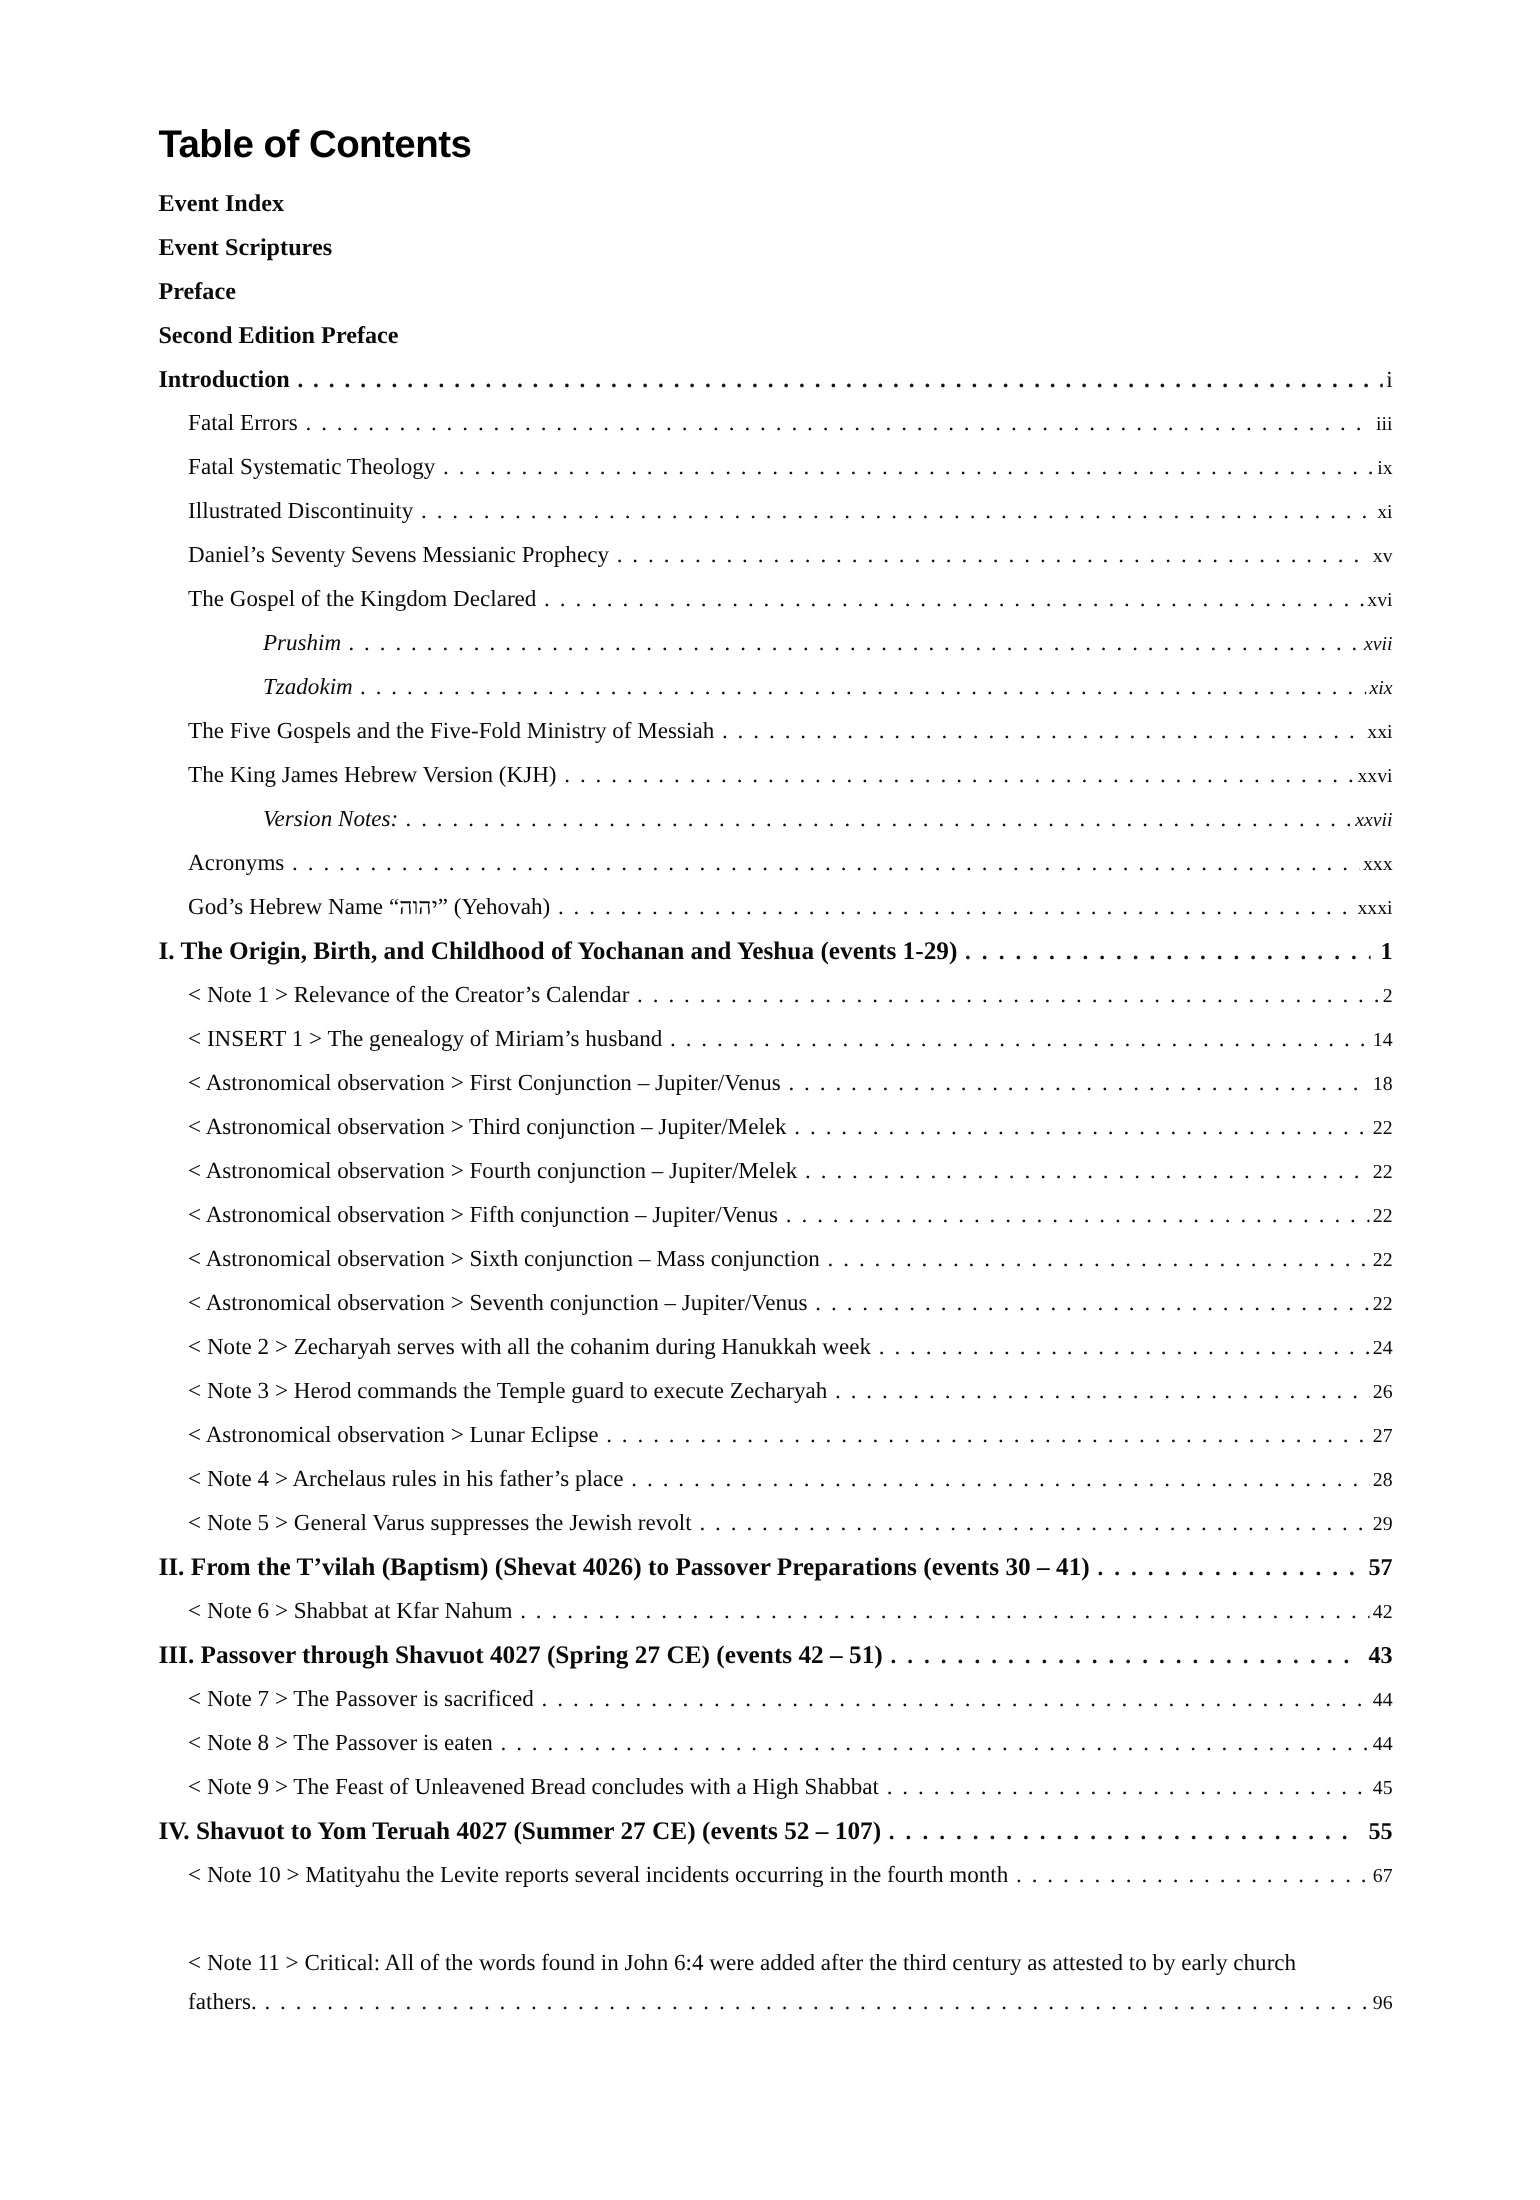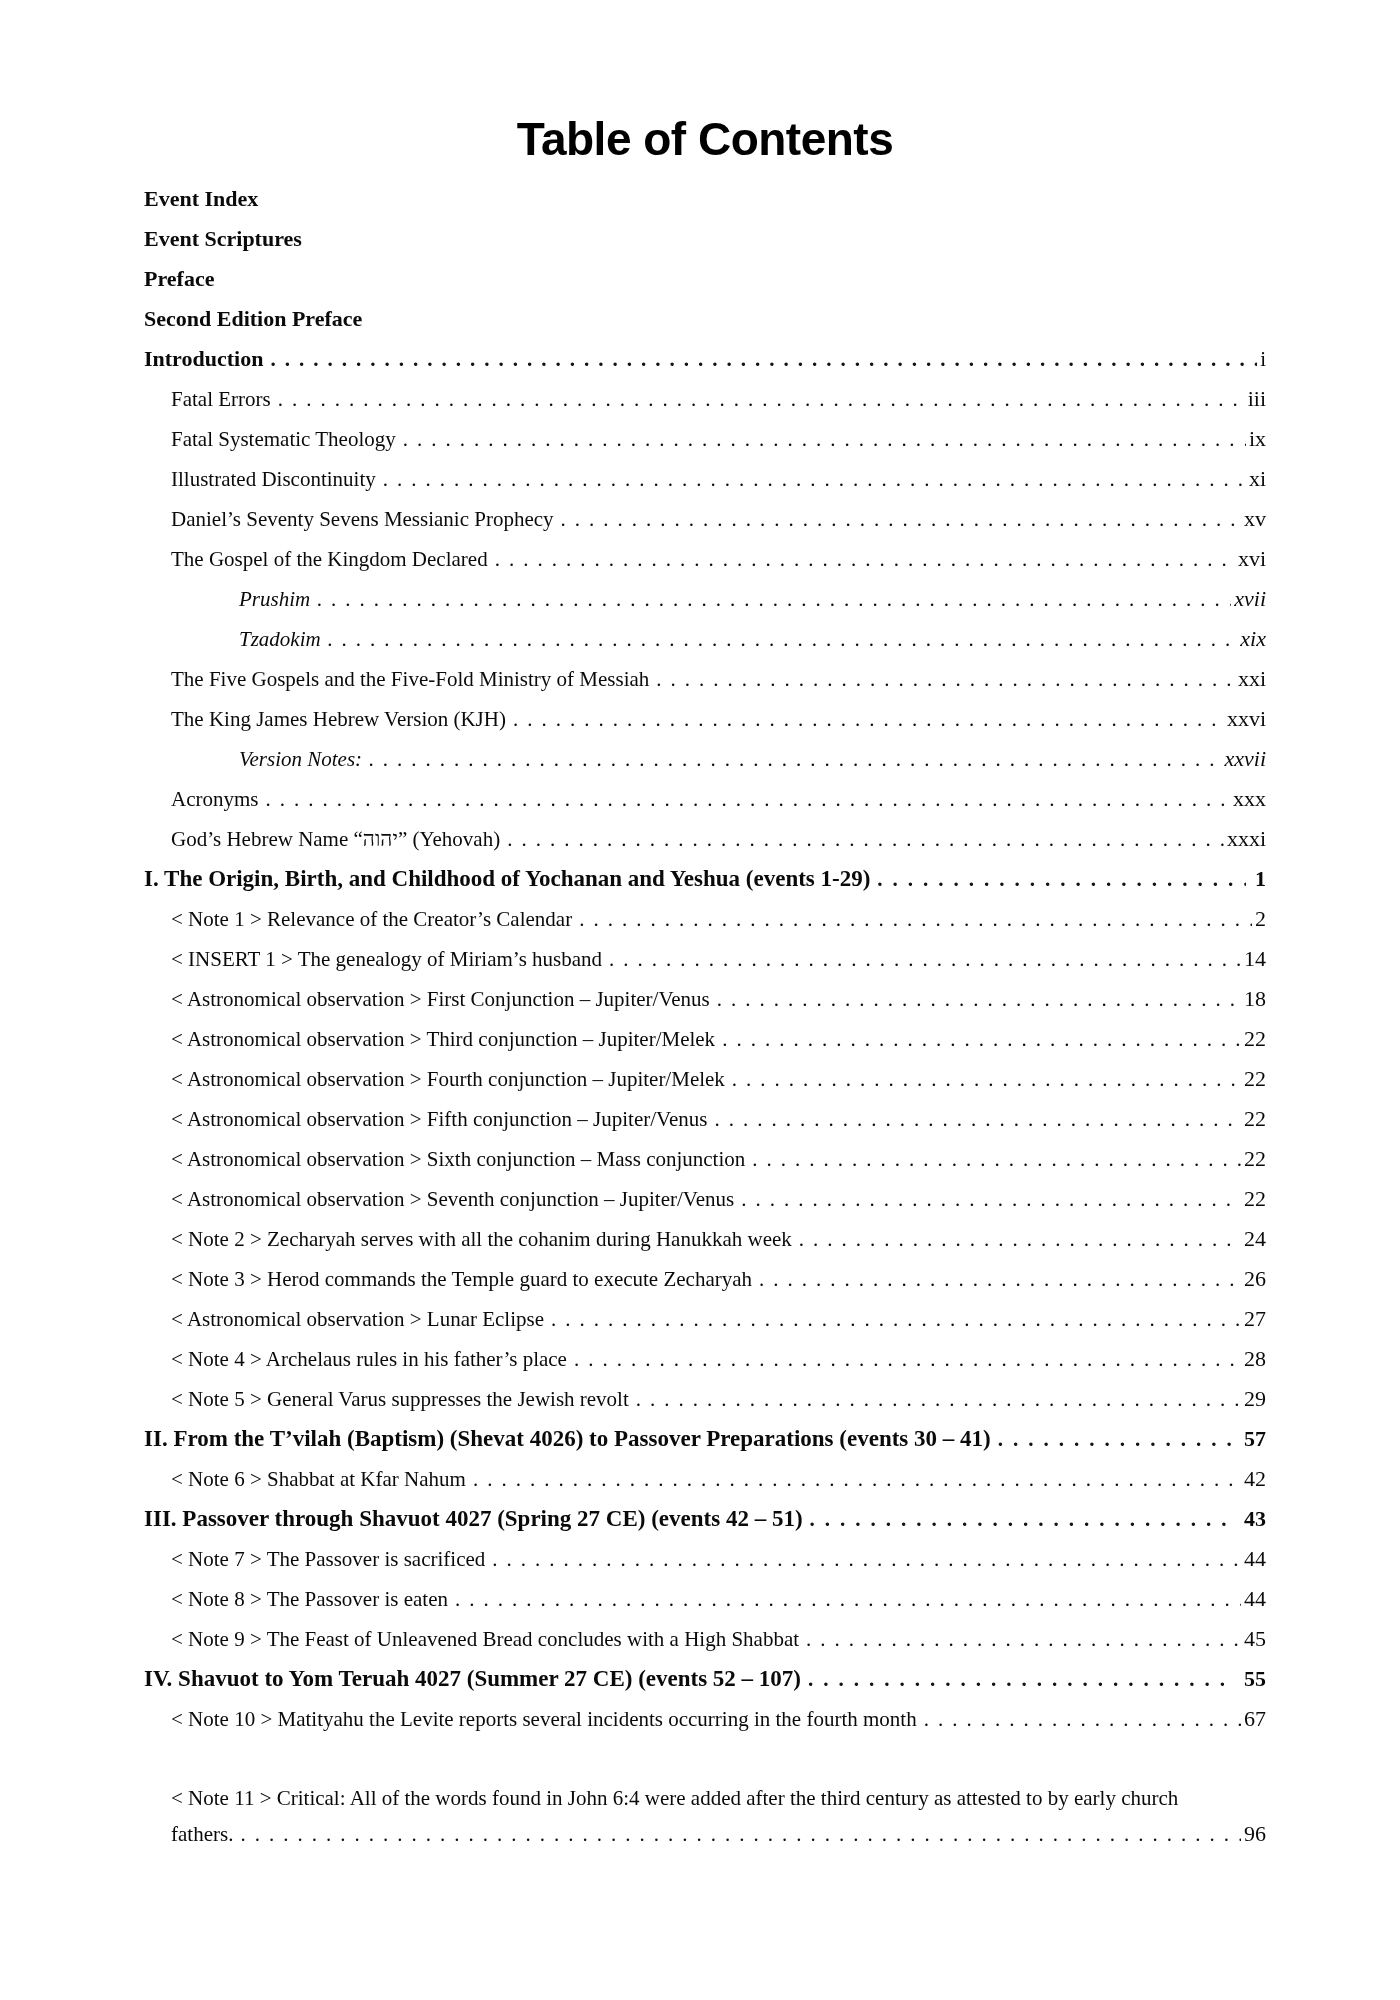--- a/index.html
+++ b/index.html
@@ -4,22 +4,22 @@
 <style>
   * { margin: 0; padding: 0; box-sizing: border-box; }
   html, body { width: 1400px; height: 2000px; background: #ffffff; }
   body { font-family: "Liberation Serif", serif; color: #0a0a0a; }
 
   .page { padding: 112px 134px 0 144px; }
 
   .doc-title {
     font-family: "Liberation Sans", sans-serif;
     font-weight: 700;
-    font-size: 46px;
-    text-align: center;
+    font-size: 35px;
+    text-align: left;
     letter-spacing: -0.5px;
     margin-bottom: 20px;
     color: #000;
   }
 
   .toc { width: 100%; }
 
   .row {
     display: flex;
     align-items: baseline;
@@ -36,21 +36,21 @@
     min-width: 14px;
     margin: 0 3px 0 7px;
     font-size: 21px;
     letter-spacing: 9px;
     color: #111;
   }
   .leaders::after {
     content: "....................................................................................................................................................................";
   }
 
-  .pagenum { white-space: nowrap; font-size: 22px; }
+  .pagenum { white-space: nowrap; font-size: 18px; }
 
   
   .front  { font-weight: 700; font-size: 22px; }
   .front .pagenum { font-weight: 400; font-size: 21px; }
 
   .section { font-weight: 700; font-size: 23px; }
   .section .pagenum { font-weight: 700; font-size: 22px; padding-left: 6px; }
   .section .leaders { letter-spacing: 10px; }
 
   .plain  { font-size: 21px; }

